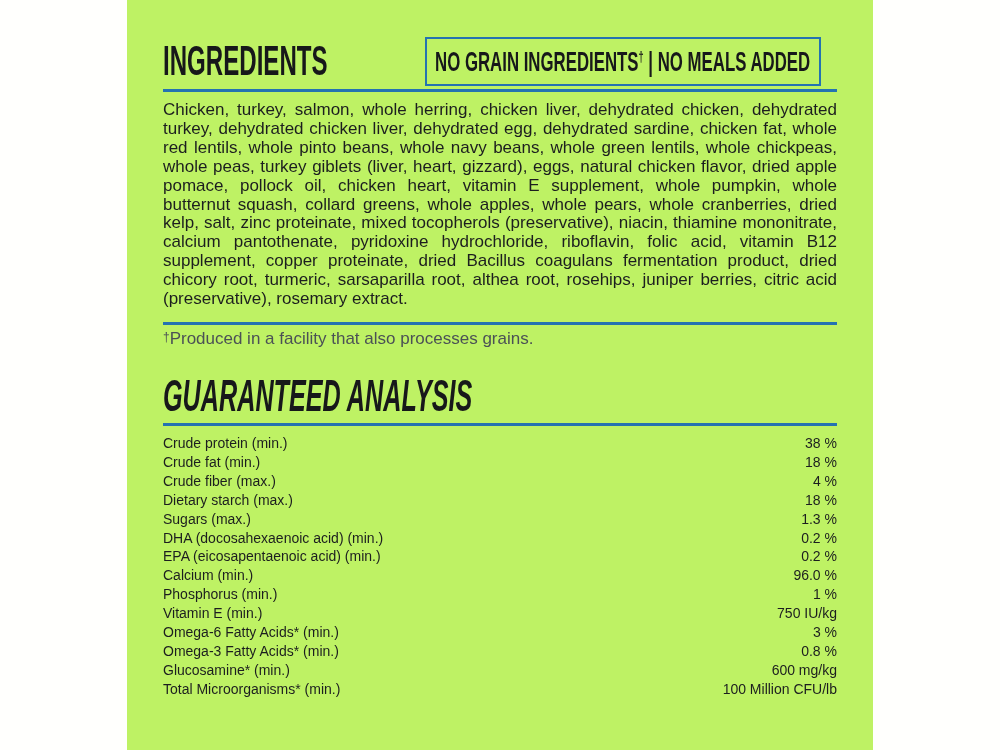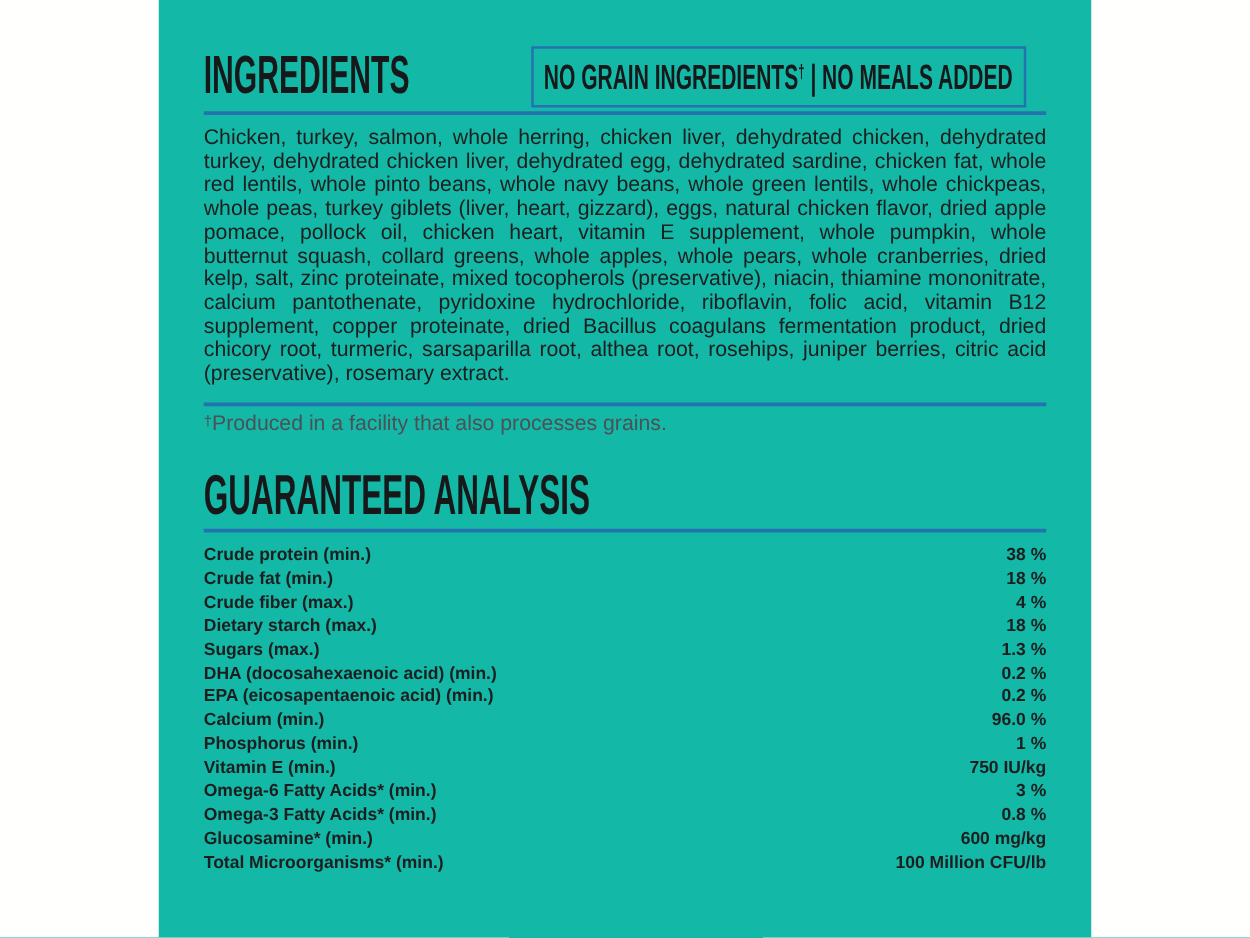--- a/index.html
+++ b/index.html
@@ -8,21 +8,21 @@
     background: #fffffd;
     font-family: "Liberation Sans", sans-serif;
     color: #1c1e1f;
     position: relative;
     overflow: hidden;
   }
   .panel {
     position: absolute;
     left: 127px; top: 0;
     width: 746px; height: 750px;
-    background: #14b8a6;
+    background: #bef264;
     box-sizing: border-box;
     padding: 0 36px 0 36px;
   }
   
   .hdr {
     position: relative;
     height: 89px;
     border-bottom: 3px solid #2473b1;
   }
   .hdr h1 {
@@ -36,20 +36,21 @@
     transform: scaleX(0.56);
     transform-origin: 0 100%;
     white-space: nowrap;
     color: #17181a;
   }
   .hdr2 {
     position: relative;
     height: 53px;
     border-bottom: 3px solid #2473b1;
     margin-top: 24px;
+    font-style: italic;
   }
   .hdr2 h1 {
     margin: 0;
     position: absolute;
     left: 0; bottom: 5px;
     font-size: 45px;
     line-height: 1;
     font-weight: bold;
     transform: scaleX(0.56);
     transform-origin: 0 100%;
@@ -94,21 +95,21 @@
     border-top: 3px solid #2473b1;
   }
   .footnote {
     margin: 5px 0 0 0;
     font-size: 17px;
     line-height: 14px;
     color: #4b5156;
   }
   .footnote sup { font-size: 70%; vertical-align: 3px; }
   
-  .table { margin-top: 8px; font-weight: bold; }
+  .table { margin-top: 8px; }
   .row {
     display: flex;
     justify-content: space-between;
     align-items: baseline;
     font-size: 14px;
     line-height: 18.9px;
   }
   .row .lbl { text-align: left; }
   .row .val { text-align: center; white-space: nowrap; }
 </style>

